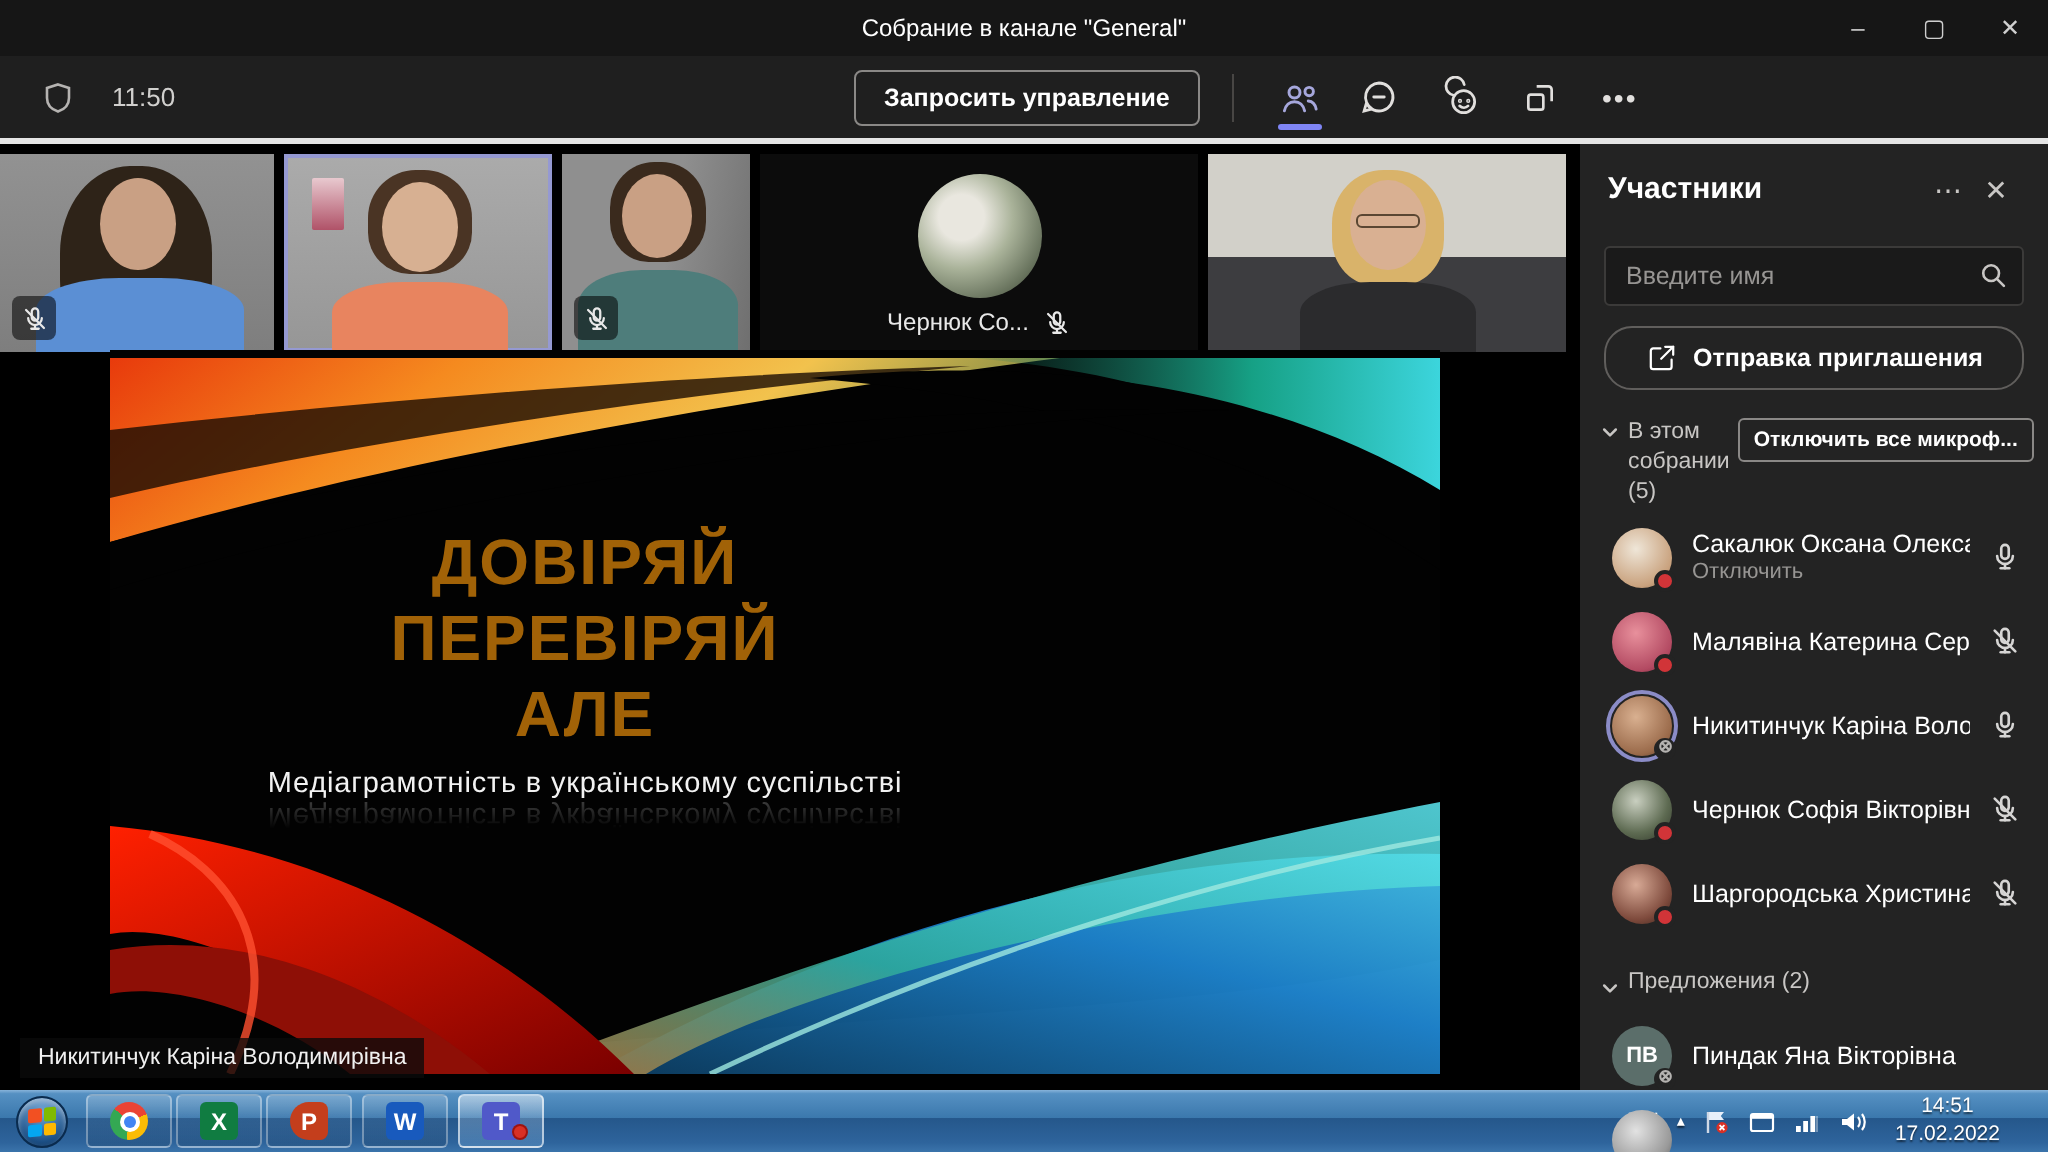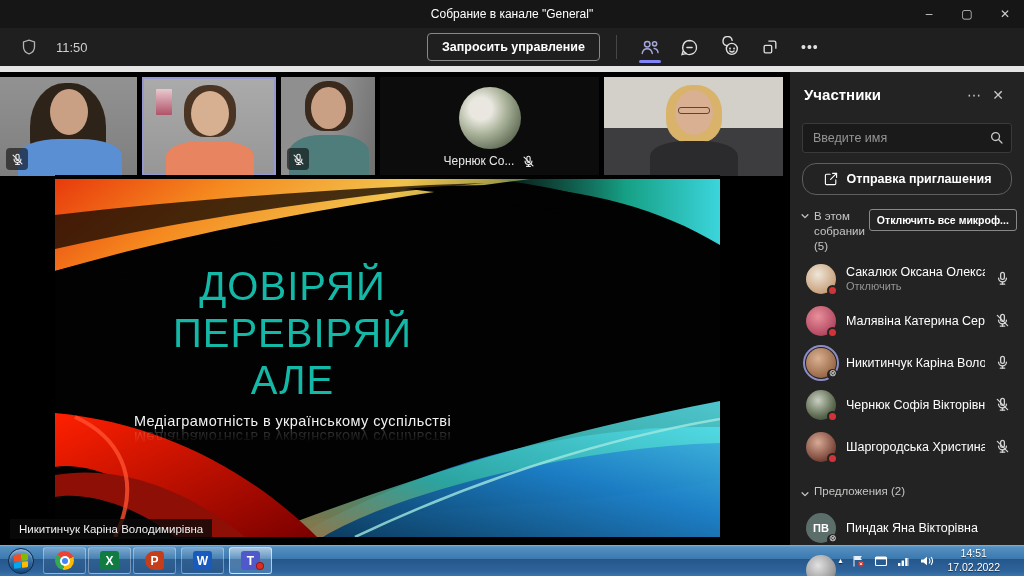--- a/index.html
+++ b/index.html
@@ -7,21 +7,21 @@
     font-family:"Liberation Sans", sans-serif; }
   .app { width:1024px; height:576px; display:flex; flex-direction:column; position:relative; }
 
   
   .titlebar { height:28px; background:#161616; display:flex; align-items:center; justify-content:center; position:relative; flex:0 0 auto; }
   .titlebar .title { color:#fff; font-size:12px; }
   .win-controls { position:absolute; right:0; top:0; height:28px; display:flex; }
   .win-btn { width:38px; height:28px; color:#cfcfcf; font-size:12px; display:flex; align-items:center; justify-content:center; cursor:default; }
 
   
-  .toolbar { height:44px; background:#1f1f1f; display:flex; align-items:center; padding:0 12px; flex:0 0 auto; border-bottom:6px solid #e5e5e5; }
+  .toolbar { height:44px; background:#1f1f1f; display:flex; align-items:center; padding:0 12px; flex:0 0 auto; border-bottom:3px solid #e5e5e5; }
   .tb-left { display:flex; align-items:center; gap:10px; width:200px; }
   .timer { color:#d0cfcd; font-size:13px; }
   .tb-center { display:flex; align-items:center; gap:6px; margin-left:215px; }
   .btn-outline { background:transparent; border:1px solid #8a8886; border-radius:4px; color:#fff; font-size:12.5px; font-weight:600; padding:6px 14px; font-family:inherit; }
   .tb-divider { width:1px; height:24px; background:#484644; margin:0 10px; }
   .tb-icon { width:34px; height:34px; display:flex; align-items:center; justify-content:center; color:#e1dfdd; position:relative; }
   .tb-icon.active { color:#a6a7dc; }
   .tb-icon.active::after { content:""; position:absolute; bottom:1px; left:6px; right:6px; height:3px; border-radius:2px; background:#7f85f5; }
   .tb-right { margin-left:auto; display:flex; align-items:center; gap:14px; }
   .ctrl-icon { width:30px; height:30px; display:flex; align-items:center; justify-content:center; color:#fff; }
@@ -50,21 +50,21 @@
   .mic-badge { position:absolute; left:6px; bottom:6px; width:22px; height:22px; border-radius:4px; background:rgba(0,0,0,.55); display:flex; align-items:center; justify-content:center; color:#e8e8e8; }
   .avatar-big { width:62px; height:62px; border-radius:50%; position:absolute; left:50%; top:10px; transform:translateX(-50%);
     background:radial-gradient(circle at 35% 35%, #e9e7df 0 20%, #aab39a 45%, #46523e 90%); }
   .t4-name { position:absolute; bottom:8px; left:0; right:0; display:flex; align-items:center; justify-content:center; gap:8px; color:#e8e8e8; font-size:12px; }
 
   
   .slide-area { flex:1; position:relative; }
   .slide { position:absolute; left:55px; top:1px; width:665px; height:362px; background:#020202; overflow:hidden; }
   .slide svg.bg { position:absolute; inset:0; }
   .slide-text { position:absolute; top:88px; left:0; right:190px; text-align:center; }
-  .slide-title { color:#14b8a6; font-weight:400; font-size:40px; line-height:1.18; letter-spacing:1px; }
+  .slide-title { color:#a16207; font-weight:700; font-size:32px; line-height:1.18; letter-spacing:1px; }
   .slide-sub { color:#f2f2f2; font-size:14.5px; letter-spacing:.4px; margin-top:8px; }
   .slide-sub-reflect { color:#f2f2f2; font-size:14.5px; letter-spacing:.4px; transform:scaleY(-1); opacity:.28;
     -webkit-mask-image:linear-gradient(to bottom, rgba(0,0,0,0) 10%, rgba(0,0,0,.9)); mask-image:linear-gradient(to bottom, rgba(0,0,0,0) 10%, rgba(0,0,0,.9)); }
   .presenter-label { position:absolute; left:10px; bottom:6px; background:rgba(10,10,10,.78); color:#f0f0f0; font-size:11.5px; padding:4px 9px; }
 
   
   .sidebar { width:234px; background:#232323; display:flex; flex-direction:column; padding:0 0 4px; }
   .sb-header { display:flex; align-items:center; padding:14px 14px 10px; }
   .sb-title { color:#fff; font-size:15px; font-weight:700; flex:1; }
   .sb-hicon { color:#c8c6c4; font-size:14px; width:24px; text-align:center; }

